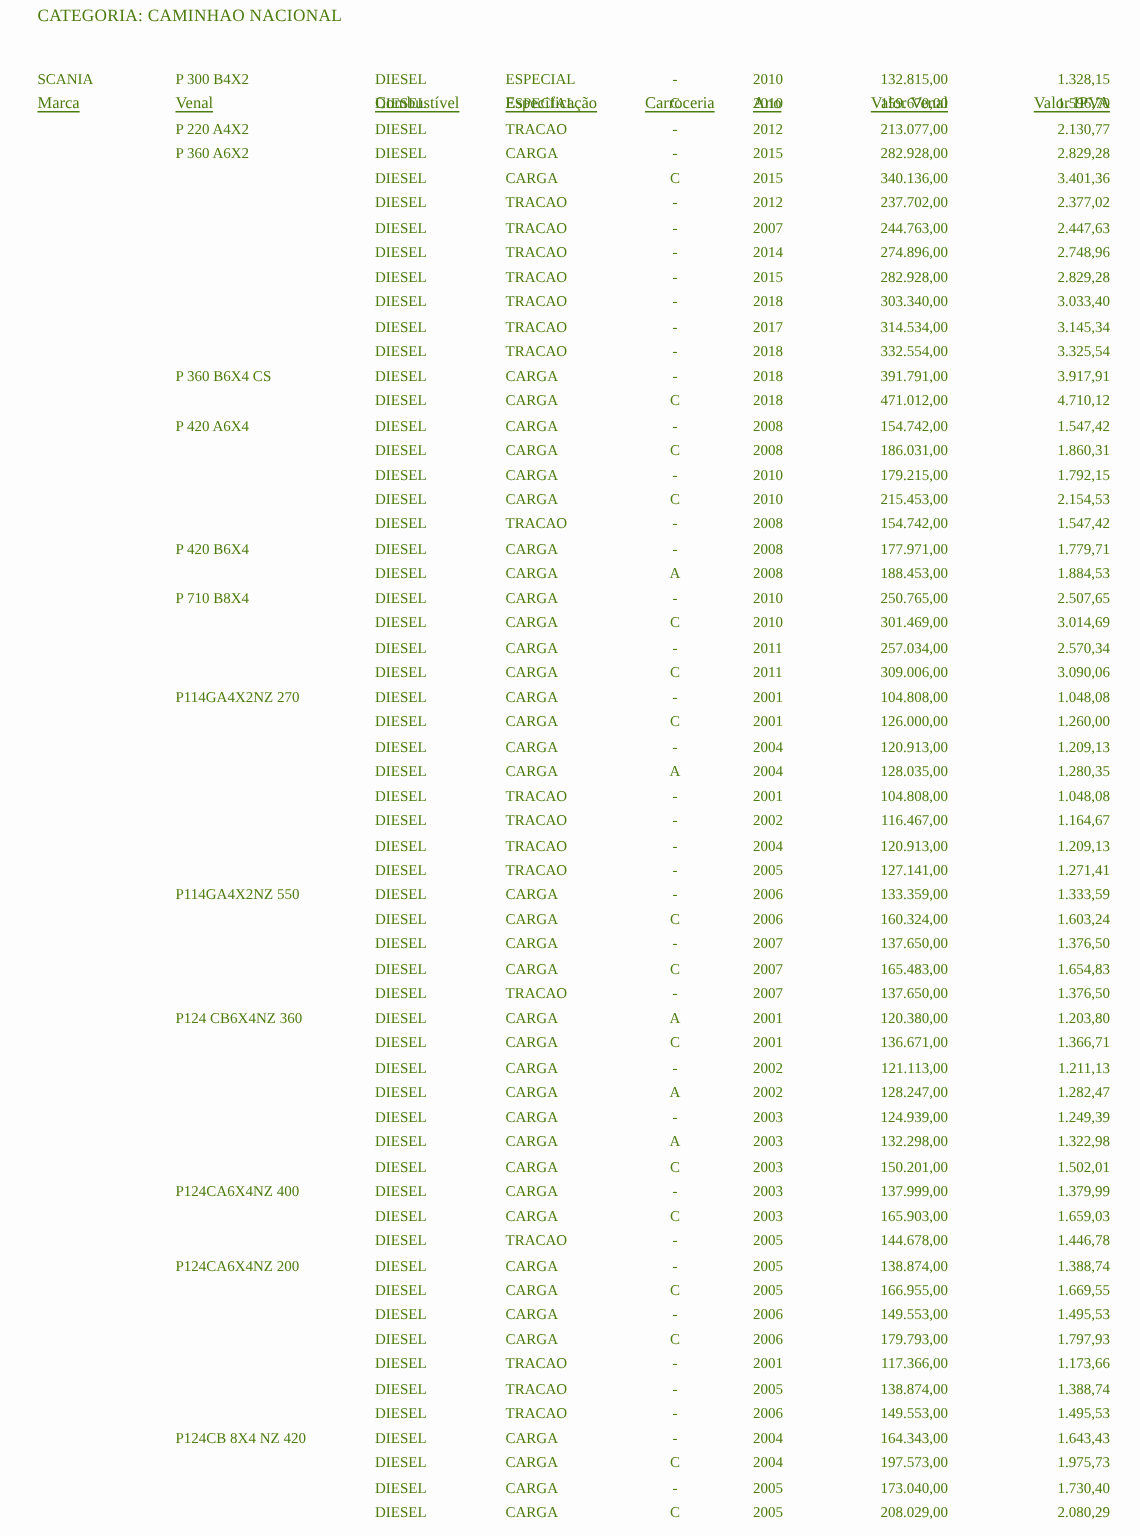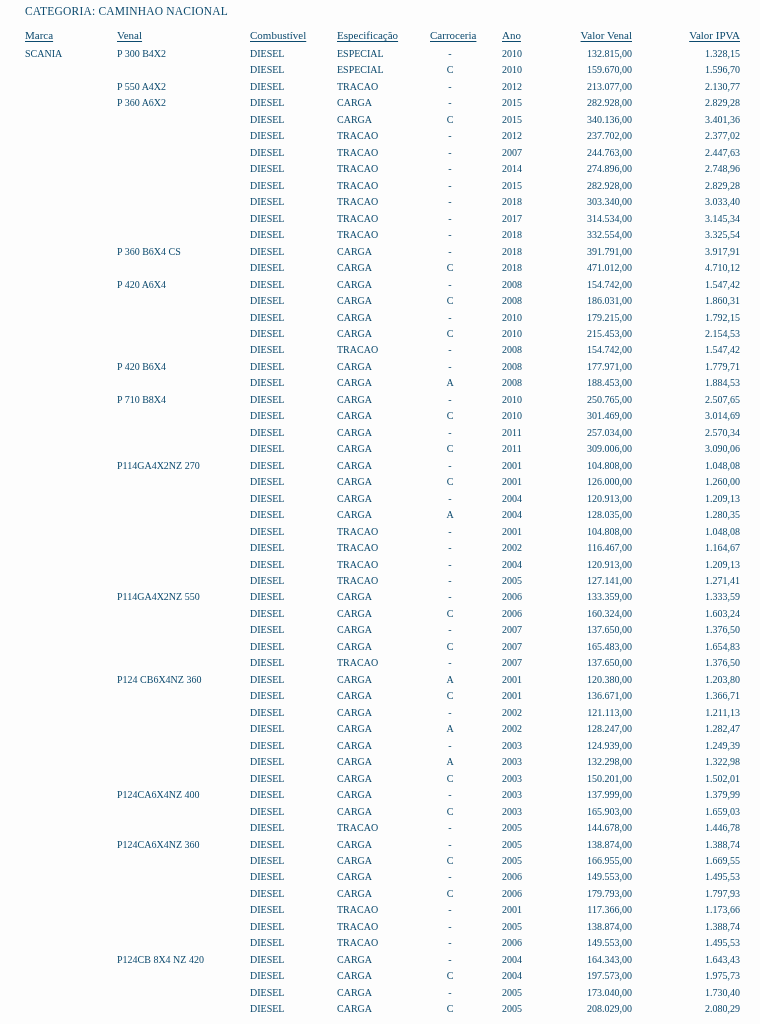--- a/index.html
+++ b/index.html
@@ -8,21 +8,21 @@
     background: #fdfdfd;
     width: 760px;
     height: 1024px;
     overflow: hidden;
   }
   .page {
     position: relative;
     width: 760px;
     height: 1024px;
     font-family: "Liberation Serif", "DejaVu Serif", serif;
-    color: #0c4a6e;
+    color: #4d7c0f;
   }
   .title {
     position: absolute;
     left: 25px;
     top: 5px;
     font-size: 11.5px;
     letter-spacing: 0.2px;
     white-space: nowrap;
   }
   .grid-row {
@@ -34,20 +34,21 @@
     position: absolute;
     left: 25px;
     top: 29px;
     width: 715px;
     font-size: 11px;
   }
   .thead .c {
     text-decoration: underline;
     text-underline-offset: 2px;
     white-space: nowrap;
+    margin-top: 34px;
   }
   .tbody {
     position: absolute;
     left: 25px;
     top: 46px;
     width: 715px;
   }
   .trow {
     height: 16.47px;
     font-size: 10px;
@@ -95,21 +96,21 @@
     <span class="c combustivel">DIESEL</span>
     <span class="c especificacao">ESPECIAL</span>
     <span class="c carroceria">C</span>
     <span class="c ano">2010</span>
     <span class="c venal">159.670,00</span>
     <span class="c ipva">1.596,70</span>
   </div>
 
   <div class="trow grid-row">
     <span class="c marca"></span>
-    <span class="c modelo">P 550 A4X2</span>
+    <span class="c modelo">P 220 A4X2</span>
     <span class="c combustivel">DIESEL</span>
     <span class="c especificacao">TRACAO</span>
     <span class="c carroceria">-</span>
     <span class="c ano">2012</span>
     <span class="c venal">213.077,00</span>
     <span class="c ipva">2.130,77</span>
   </div>
 
   <div class="trow grid-row">
     <span class="c marca"></span>
@@ -601,21 +602,21 @@
     <span class="c combustivel">DIESEL</span>
     <span class="c especificacao">TRACAO</span>
     <span class="c carroceria">-</span>
     <span class="c ano">2005</span>
     <span class="c venal">144.678,00</span>
     <span class="c ipva">1.446,78</span>
   </div>
 
   <div class="trow grid-row">
     <span class="c marca"></span>
-    <span class="c modelo">P124CA6X4NZ 360</span>
+    <span class="c modelo">P124CA6X4NZ 200</span>
     <span class="c combustivel">DIESEL</span>
     <span class="c especificacao">CARGA</span>
     <span class="c carroceria">-</span>
     <span class="c ano">2005</span>
     <span class="c venal">138.874,00</span>
     <span class="c ipva">1.388,74</span>
   </div>
 
   <div class="trow grid-row">
     <span class="c marca"></span>

